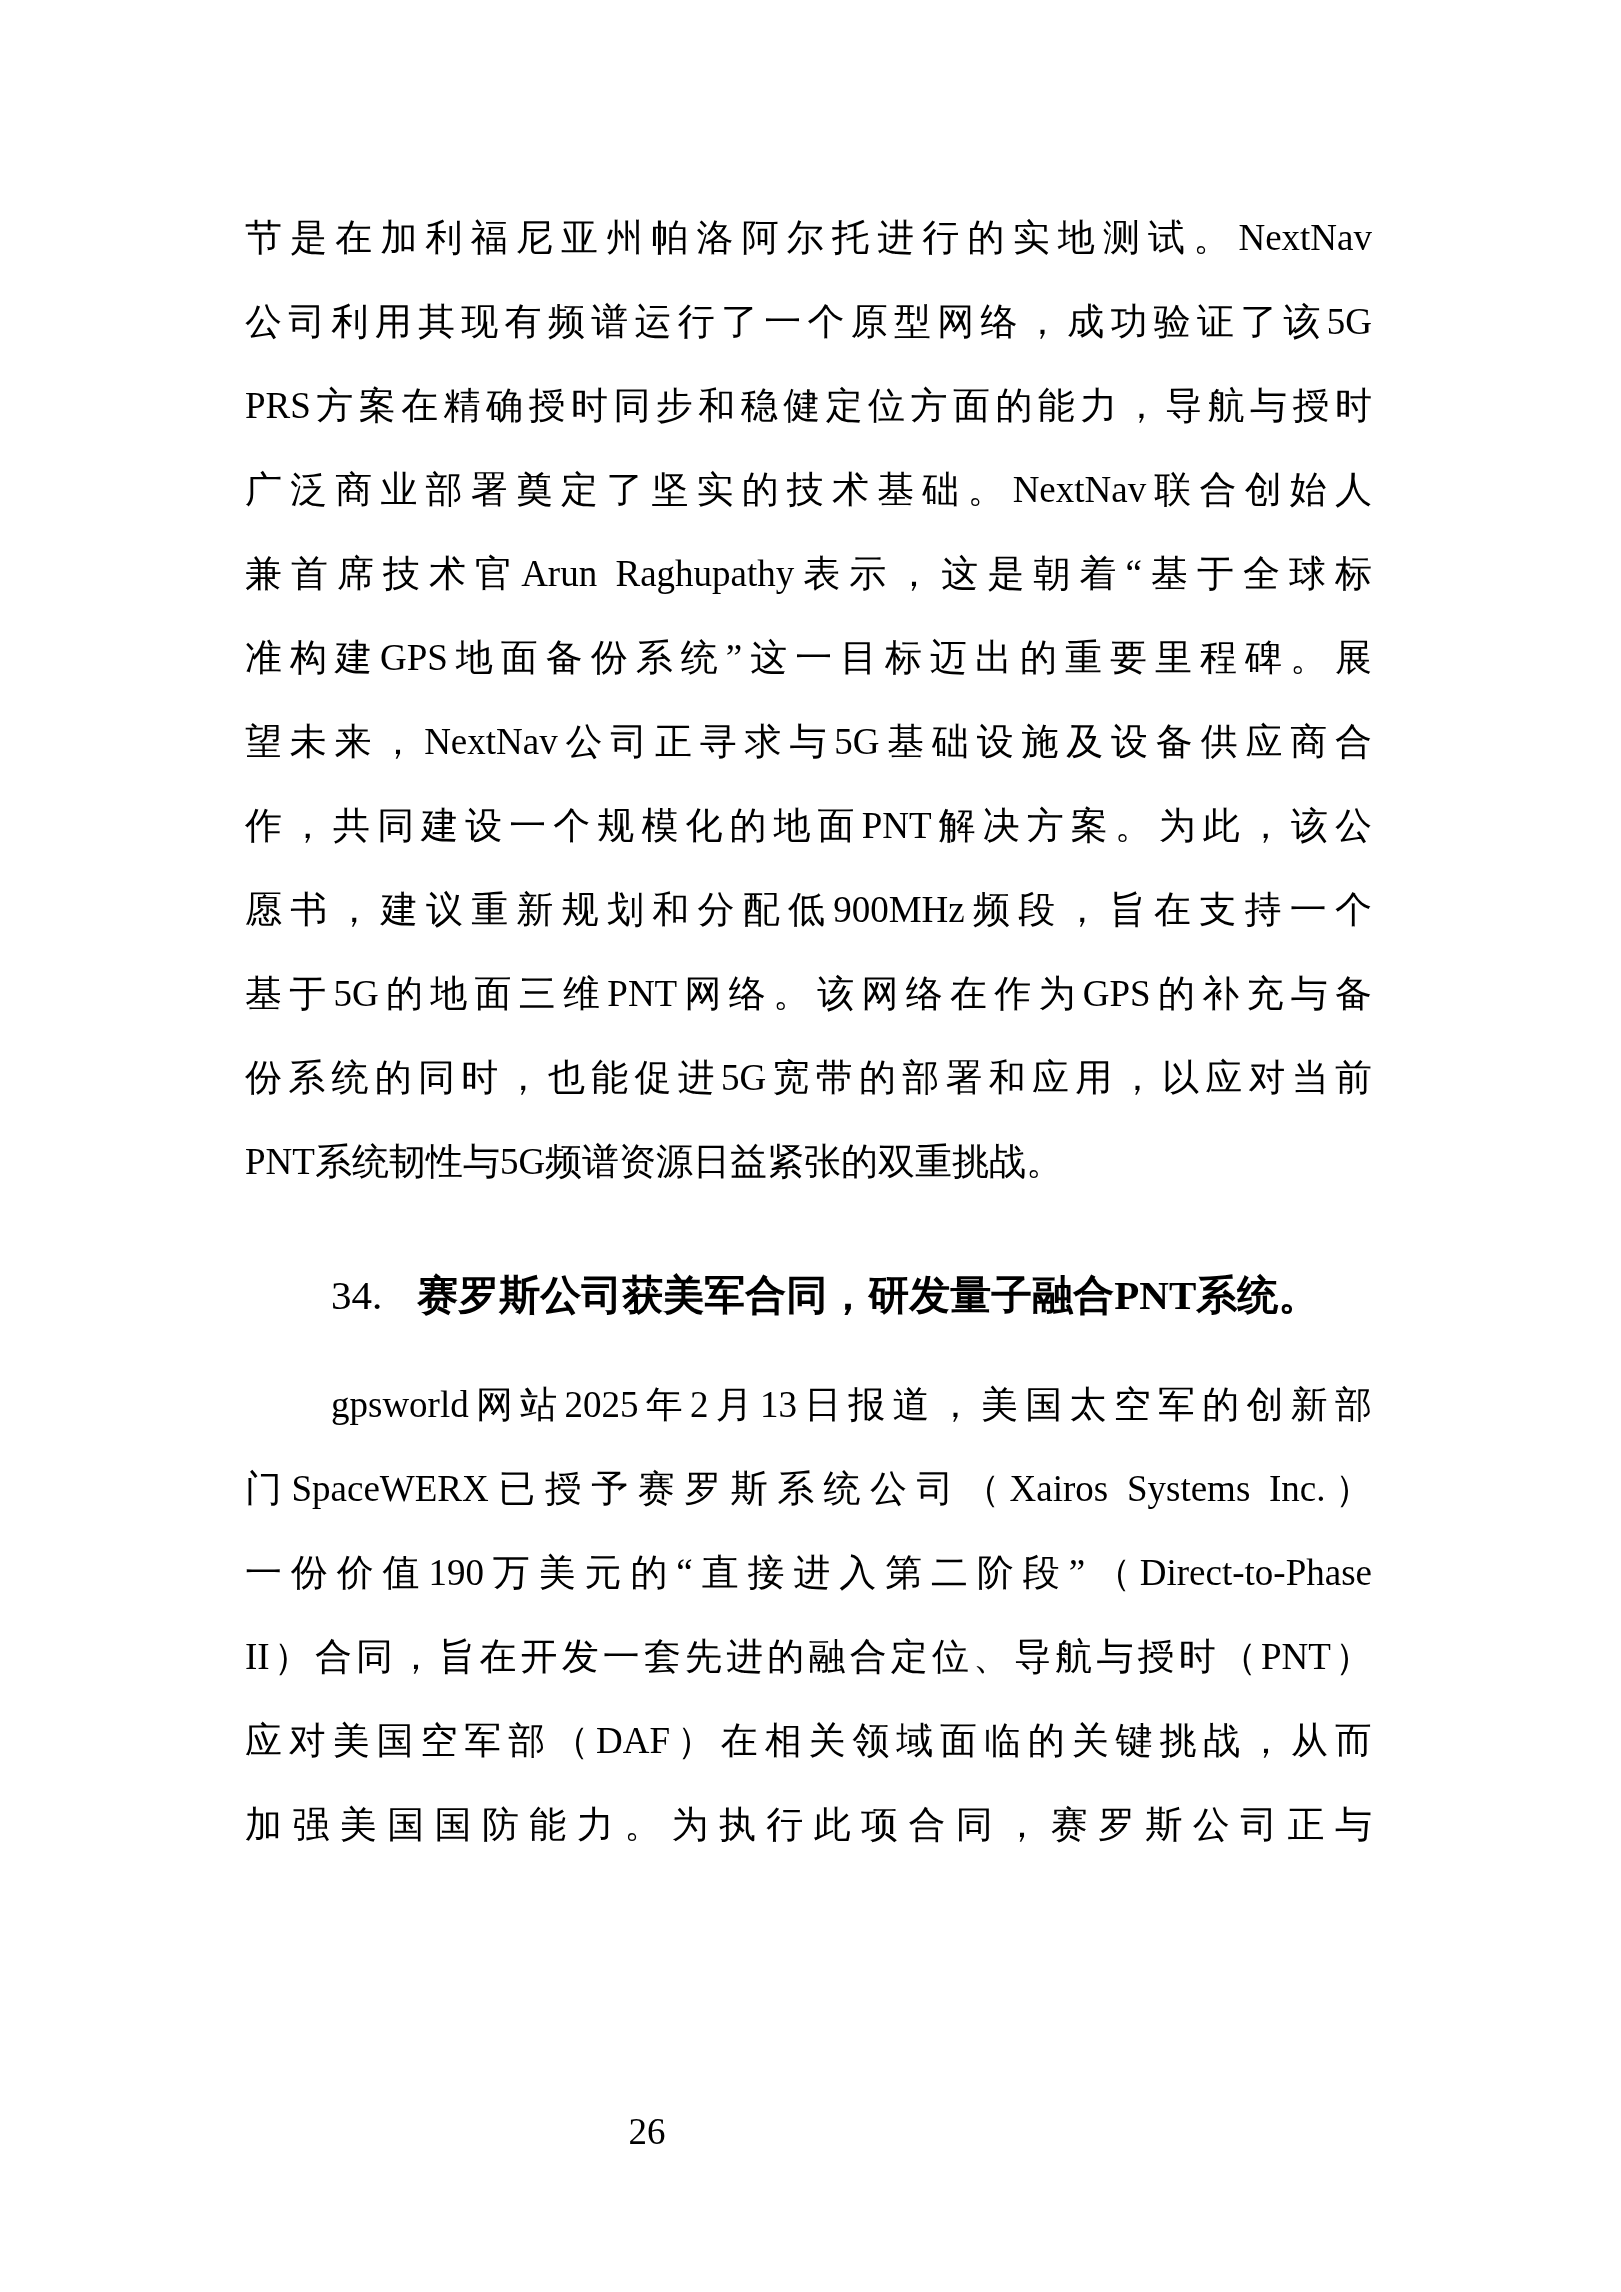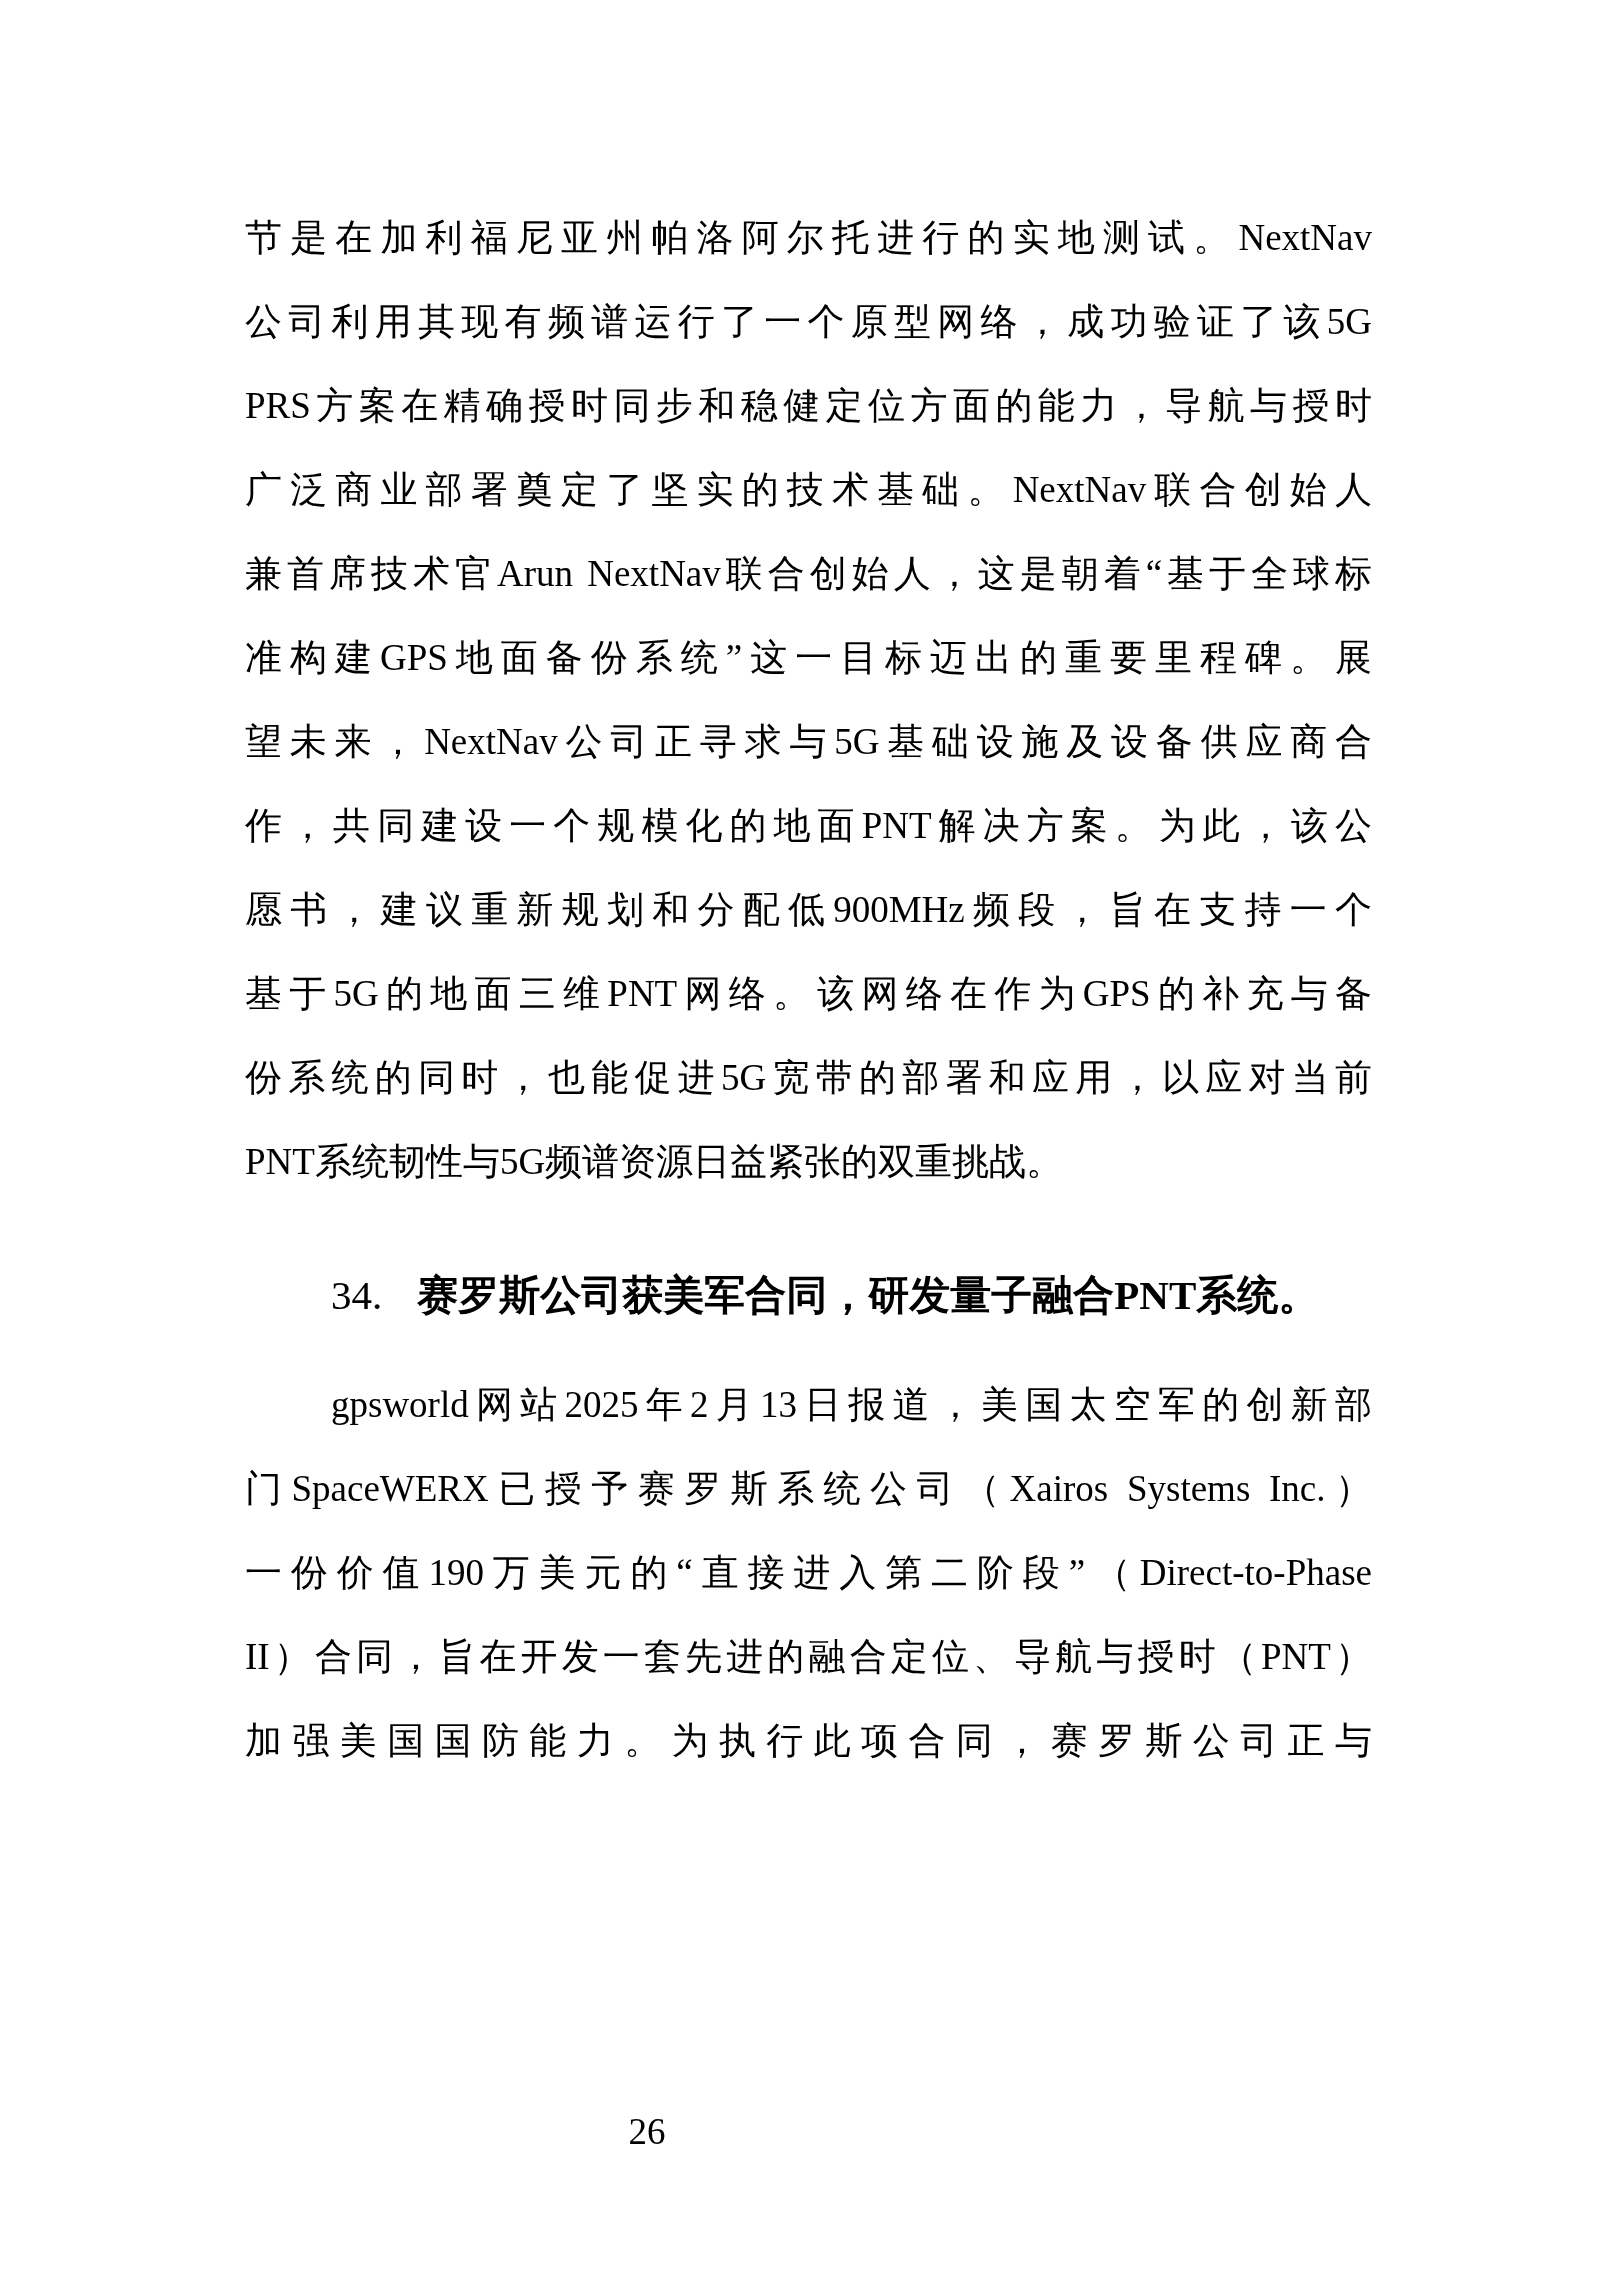--- a/index.html
+++ b/index.html
@@ -68,37 +68,38 @@
 <body>
 
 <div class="page">
   <div class="content">
 
     <div class="paragraph">
       <div class="line">节是在加利福尼亚州帕洛阿尔托进行的实地测试。NextNav</div>
       <div class="line">公司利用其现有频谱运行了一个原型网络，成功验证了该5G</div>
       <div class="line">PRS方案在精确授时同步和稳健定位方面的能力，导航与授时</div>
       <div class="line">广泛商业部署奠定了坚实的技术基础。NextNav联合创始人</div>
-      <div class="line">兼首席技术官Arun NextNav联合创始人，这是朝着“基于全球标</div>
+      <div class="line">兼首席技术官Arun Raghupathy表示，这是朝着“基于全球标</div>
       <div class="line">准构建GPS地面备份系统”这一目标迈出的重要里程碑。展</div>
       <div class="line">望未来，NextNav公司正寻求与5G基础设施及设备供应商合</div>
       <div class="line">作，共同建设一个规模化的地面PNT解决方案。为此，该公</div>
       <div class="line">愿书，建议重新规划和分配低900MHz频段，旨在支持一个</div>
       <div class="line">基于5G的地面三维PNT网络。该网络在作为GPS的补充与备</div>
       <div class="line">份系统的同时，也能促进5G宽带的部署和应用，以应对当前</div>
       <div class="line no-justify-last">PNT系统韧性与5G频谱资源日益紧张的双重挑战。</div>
     </div>
 
     <div class="heading"><span class="h-num">34.</span><span class="h-title">赛罗斯公司获美军合同，研发量子融合PNT系统。</span></div>
 
     <div class="paragraph">
       <div class="line indent">gpsworld网站2025年2月13日报道，美国太空军的创新部</div>
       <div class="line">门SpaceWERX已授予赛罗斯系统公司（Xairos Systems Inc.）</div>
       <div class="line">一份价值190万美元的“直接进入第二阶段”（Direct-to-Phase</div>
       <div class="line">II）合同，旨在开发一套先进的融合定位、导航与授时（PNT）</div>
+      <div class="line">应对美国空军部（DAF）在相关领域面临的关键挑战，从而</div>
       <div class="line">加强美国国防能力。为执行此项合同，赛罗斯公司正与</div>
     </div>
 
   </div>
 
   <div class="page-number">26</div>
 </div>
 
 
 </body></html>

